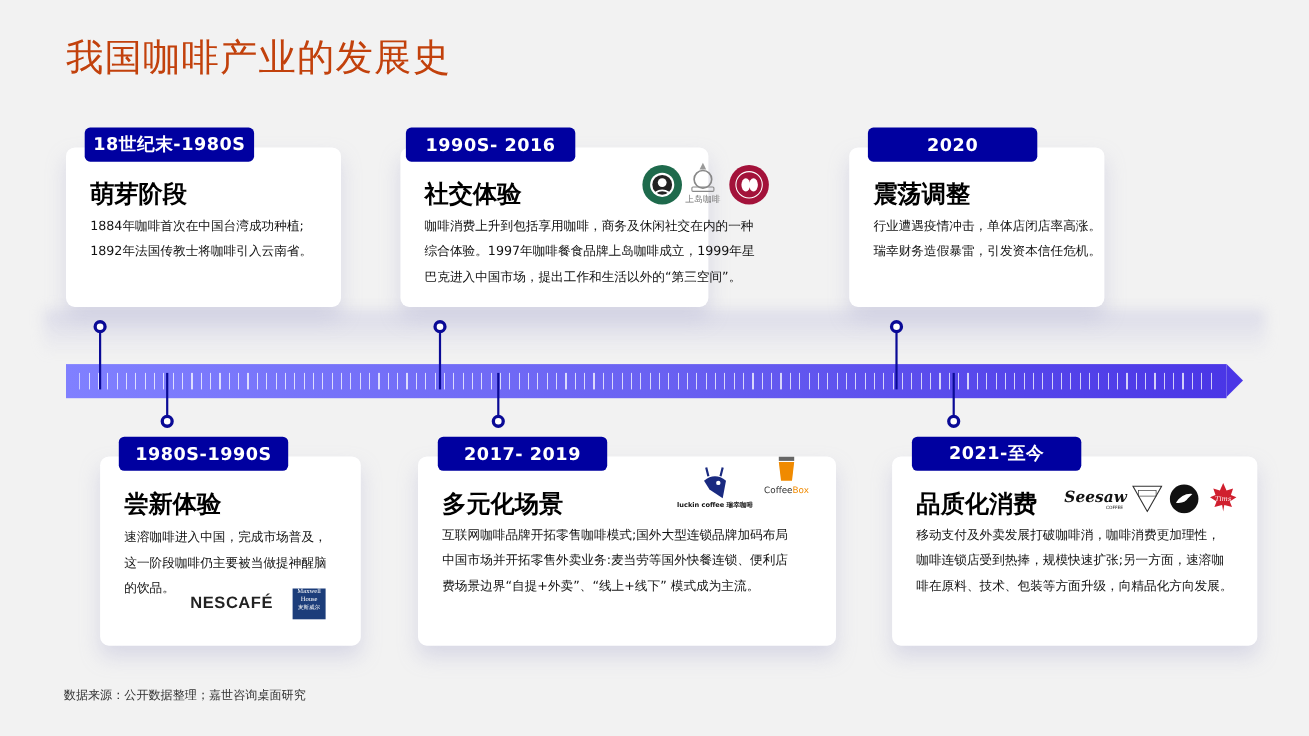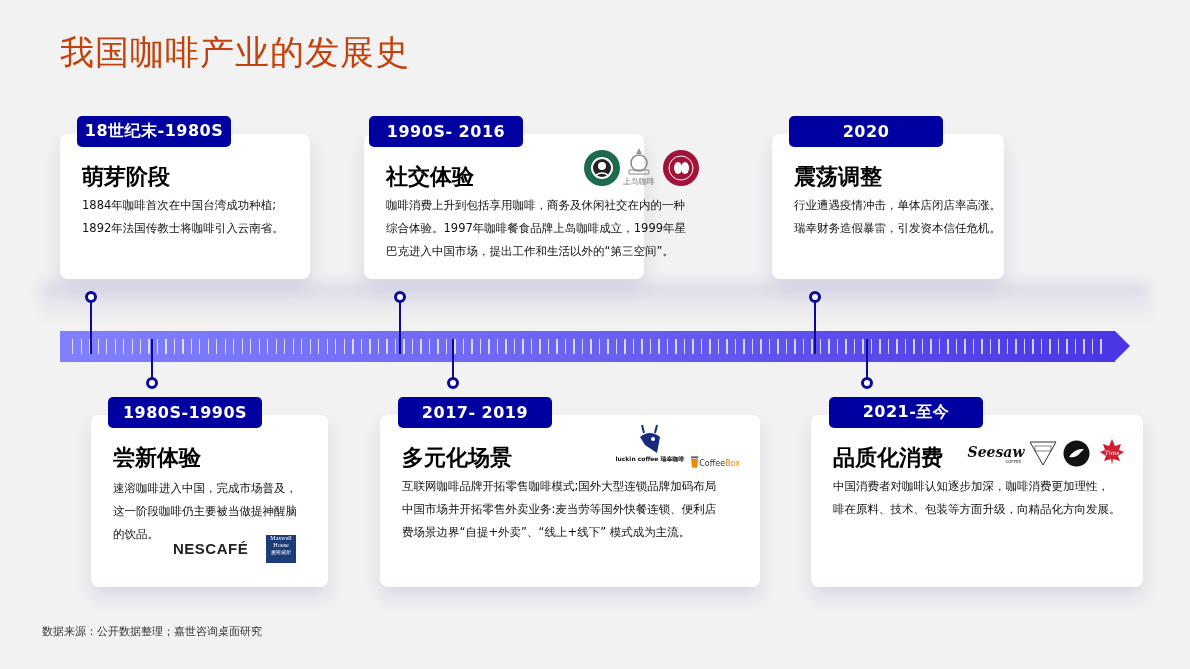--- a/index.html
+++ b/index.html
@@ -53,21 +53,21 @@
   }
   .connector {
     position: absolute; width: 2px; background: #0a0a96;
   }
   .dot {
     position: absolute; width: 12px; height: 12px; border-radius: 50%;
     background: #fff; border: 3px solid #0a0a96;
   }
   .logo { position: absolute; display: flex; align-items: center; }
   .source {
-    position: absolute; left: 42px; top: 624px; font-size: 11px; color: #333;
+    position: absolute; left: 58px; top: 624px; font-size: 11px; color: #333;
   }
 </style>
 </head>
 <body>
 
 <div class="page-title">我国咖啡产业的发展史</div>
 
 <div class="shadow-band" style="top:282px;"></div>
 
 <div class="card" style="left:60px; top:134px; width:250px; height:145px;">
@@ -165,21 +165,21 @@
 <div class="card" style="left:380px; top:415px; width:380px; height:172px;">
   <div class="card-title" style="left:22px; top:28px;">多元化场景</div>
   <div class="logo" style="left:240px; top:8px; width:60px; height:45px; flex-direction:column;">
     <svg width="26" height="32" viewBox="0 0 26 32">
         <path d="M5 2 L7 10 M20 2 L18 10" stroke="#1a2a80" stroke-width="2"></path>
         <path d="M3 14 Q13 6 23 14 L20 30 L8 22 Z" fill="#1a2a80"></path>
         <circle cx="16" cy="16" r="2" fill="#fff"></circle>
       </svg>
     <span style="font-size:6px;color:#111;font-weight:bold;white-space:nowrap;"><span>luckin coffee</span> <span>瑞幸咖啡</span></span>
   </div>
-  <div class="logo" style="left:310px; top:28px; width:50px; height:40px; ">
+  <div class="logo" style="left:310px; top:0; width:50px; height:40px; flex-direction:column;">
     <svg width="18" height="26" viewBox="0 0 18 26">
         <rect x="2" y="0" width="14" height="4" fill="#666"></rect>
         <path d="M2 5 L16 5 L14 22 L4 22 Z" fill="#f08a00"></path>
       </svg>
     <span style="font-size:8px;white-space:nowrap;"><span style="color:#333;">Coffee</span><span style="color:#f08a00;">Box</span></span>
   </div>
   <div class="card-body" style="left:22px; top:60px; width:350px;">
     <div>互联网咖啡品牌开拓零售咖啡模式;国外大型连锁品牌加码布局</div>
     <div>中国市场并开拓零售外卖业务:麦当劳等国外快餐连锁、便利店</div>
     <div>费场景边界“自提+外卖”、“线上+线下” 模式成为主流。</div>
@@ -205,19 +205,20 @@
         <path d="M6 17 Q12 8 21 9 L17 13 Q14 18 6 17 Z" fill="#fff"></path>
       </svg>
   </div>
   <div class="logo" style="left:288px; top:22px; width:28px; height:30px;">
     <svg width="26" height="28" viewBox="0 0 26 28">
         <path d="M13 1 L16 8 L22 6 L20 12 L25 14 L19 18 L21 23 L14 21 L13 27 L12 21 L5 23 L7 18 L1 14 L6 12 L4 6 L10 8 Z" fill="#d01f2e"></path>
         <text x="13" y="17" font-size="6" fill="#fff" text-anchor="middle" font-family="DejaVu Serif, serif" font-style="italic">Tims</text>
       </svg>
   </div>
   <div class="card-body" style="left:22px; top:60px; width:305px;">
-    <div>中国消费者对咖啡认知逐步加深，咖啡消费更加理性，</div>
+    <div>移动支付及外卖发展打破咖啡消，咖啡消费更加理性，</div>
+    <div>咖啡连锁店受到热捧，规模快速扩张;另一方面，速溶咖</div>
     <div>啡在原料、技术、包装等方面升级，向精品化方向发展。</div>
   </div>
 </div>
 <div class="tag" style="left:829px; top:397px; width:154px;">2021-至今</div>
 
 <div class="source">数据来源：公开数据整理；嘉世咨询桌面研究</div>
 
 </body></html>

